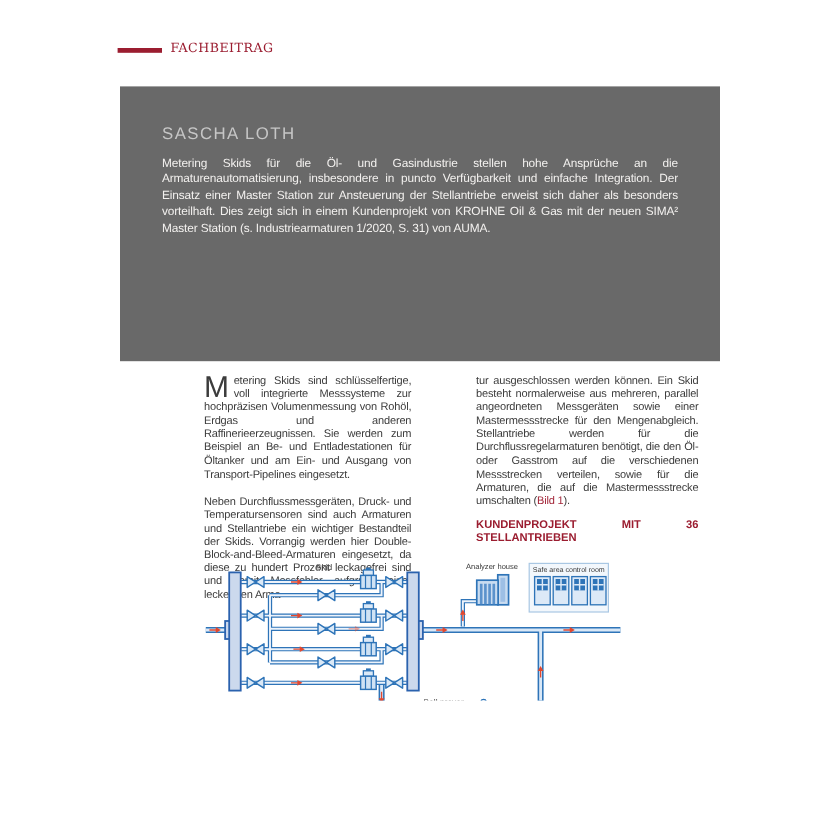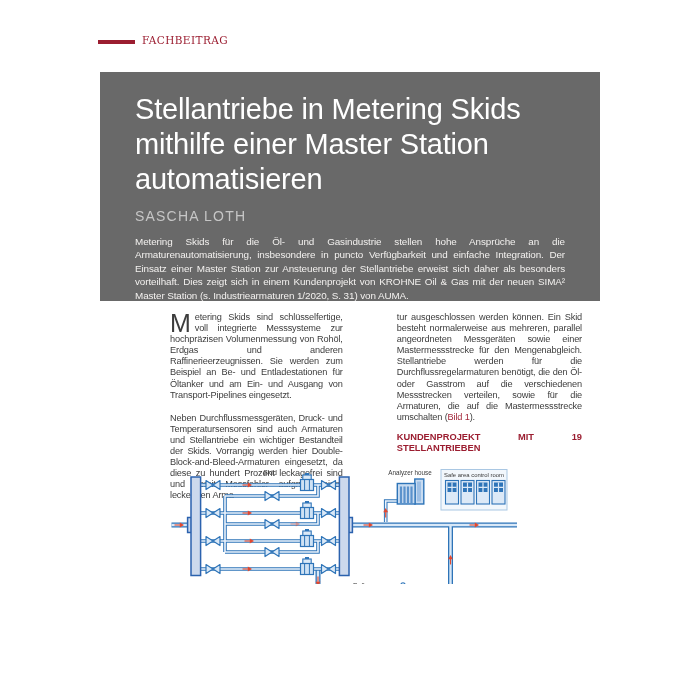--- a/index.html
+++ b/index.html
@@ -55,33 +55,32 @@
 </style>
 </head>
 <body>
 
 <div class="page">
 
   <div class="kicker-bar"></div>
   <div class="kicker">FACHBEITRAG</div>
 
   <div class="titlebox">
-    <h1 class="title">Stellantriebe in Metering Skids mithilfe einer Master Station automatisieren</h1>
     <div class="author">SASCHA LOTH</div>
     <div class="intro">Metering Skids für die Öl- und Gasindustrie stellen hohe Ansprüche an die Armaturenautomatisierung, insbesondere in puncto Verfügbarkeit und einfache Integration. Der Einsatz einer Master Station zur Ansteuerung der Stellantriebe erweist sich daher als besonders vorteilhaft. Dies zeigt sich in einem Kundenprojekt von KROHNE Oil &amp; Gas mit der neuen SIMA² Master Station (s. Industriearmaturen 1/2020, S. 31) von AUMA.</div>
   </div>
 
   <div class="columns">
     <div class="col col1">
       <p><span class="dropcap">M</span><span>etering Skids sind schlüsselfertige, voll integrierte Messsysteme zur hochpräzisen Volumenmessung von Rohöl, Erdgas und anderen Raffinerieerzeugnissen. Sie werden zum Beispiel an Be- und Entladestationen für Öltanker und am Ein- und Ausgang von Transport-Pipelines eingesetzt.</span></p>
       <p><span>Neben Durchflussmessgeräten, Druck- und Temperatursensoren sind auch Armaturen und Stellantriebe ein wichtiger Bestandteil der Skids. Vorrangig werden hier Double-Block-and-Bleed-Armaturen eingesetzt, da diese zu hundert Prozent leckagefrei sind und somit Messfehler aufgrund einer leckenden Arma-</span></p>
     </div>
     <div class="col col2">
       <p><span>tur ausgeschlossen werden können. Ein Skid besteht normalerweise aus mehreren, parallel angeordneten Messgeräten sowie einer Mastermessstrecke für den Mengenabgleich. Stellantriebe werden für die Durchflussregelarmaturen benötigt, die den Öl- oder Gasstrom auf die verschiedenen Messstrecken verteilen, sowie für die Armaturen, die auf die Mastermessstrecke umschalten (</span><span class="ref">Bild 1</span><span>).</span></p>
-      <div class="subhead">KUNDENPROJEKT MIT 19 STELLANTRIEBEN</div>
+      <div class="subhead">KUNDENPROJEKT MIT 36 STELLANTRIEBEN</div>
     </div>
   </div>
 
   <svg class="figure-svg" width="368" height="180" viewBox="166 464 368 180" xmlns="http://www.w3.org/2000/svg">
     <defs>
       <g id="valve">
           <path class="valve" d="M-7 -4.5 L0 0 L-7 4.5 Z M7 -4.5 L0 0 L7 4.5 Z"></path>
         </g>
       <g id="meterdev">
         <rect x="-2" y="-12" width="4" height="2.4" fill="#2e74b8"></rect>

